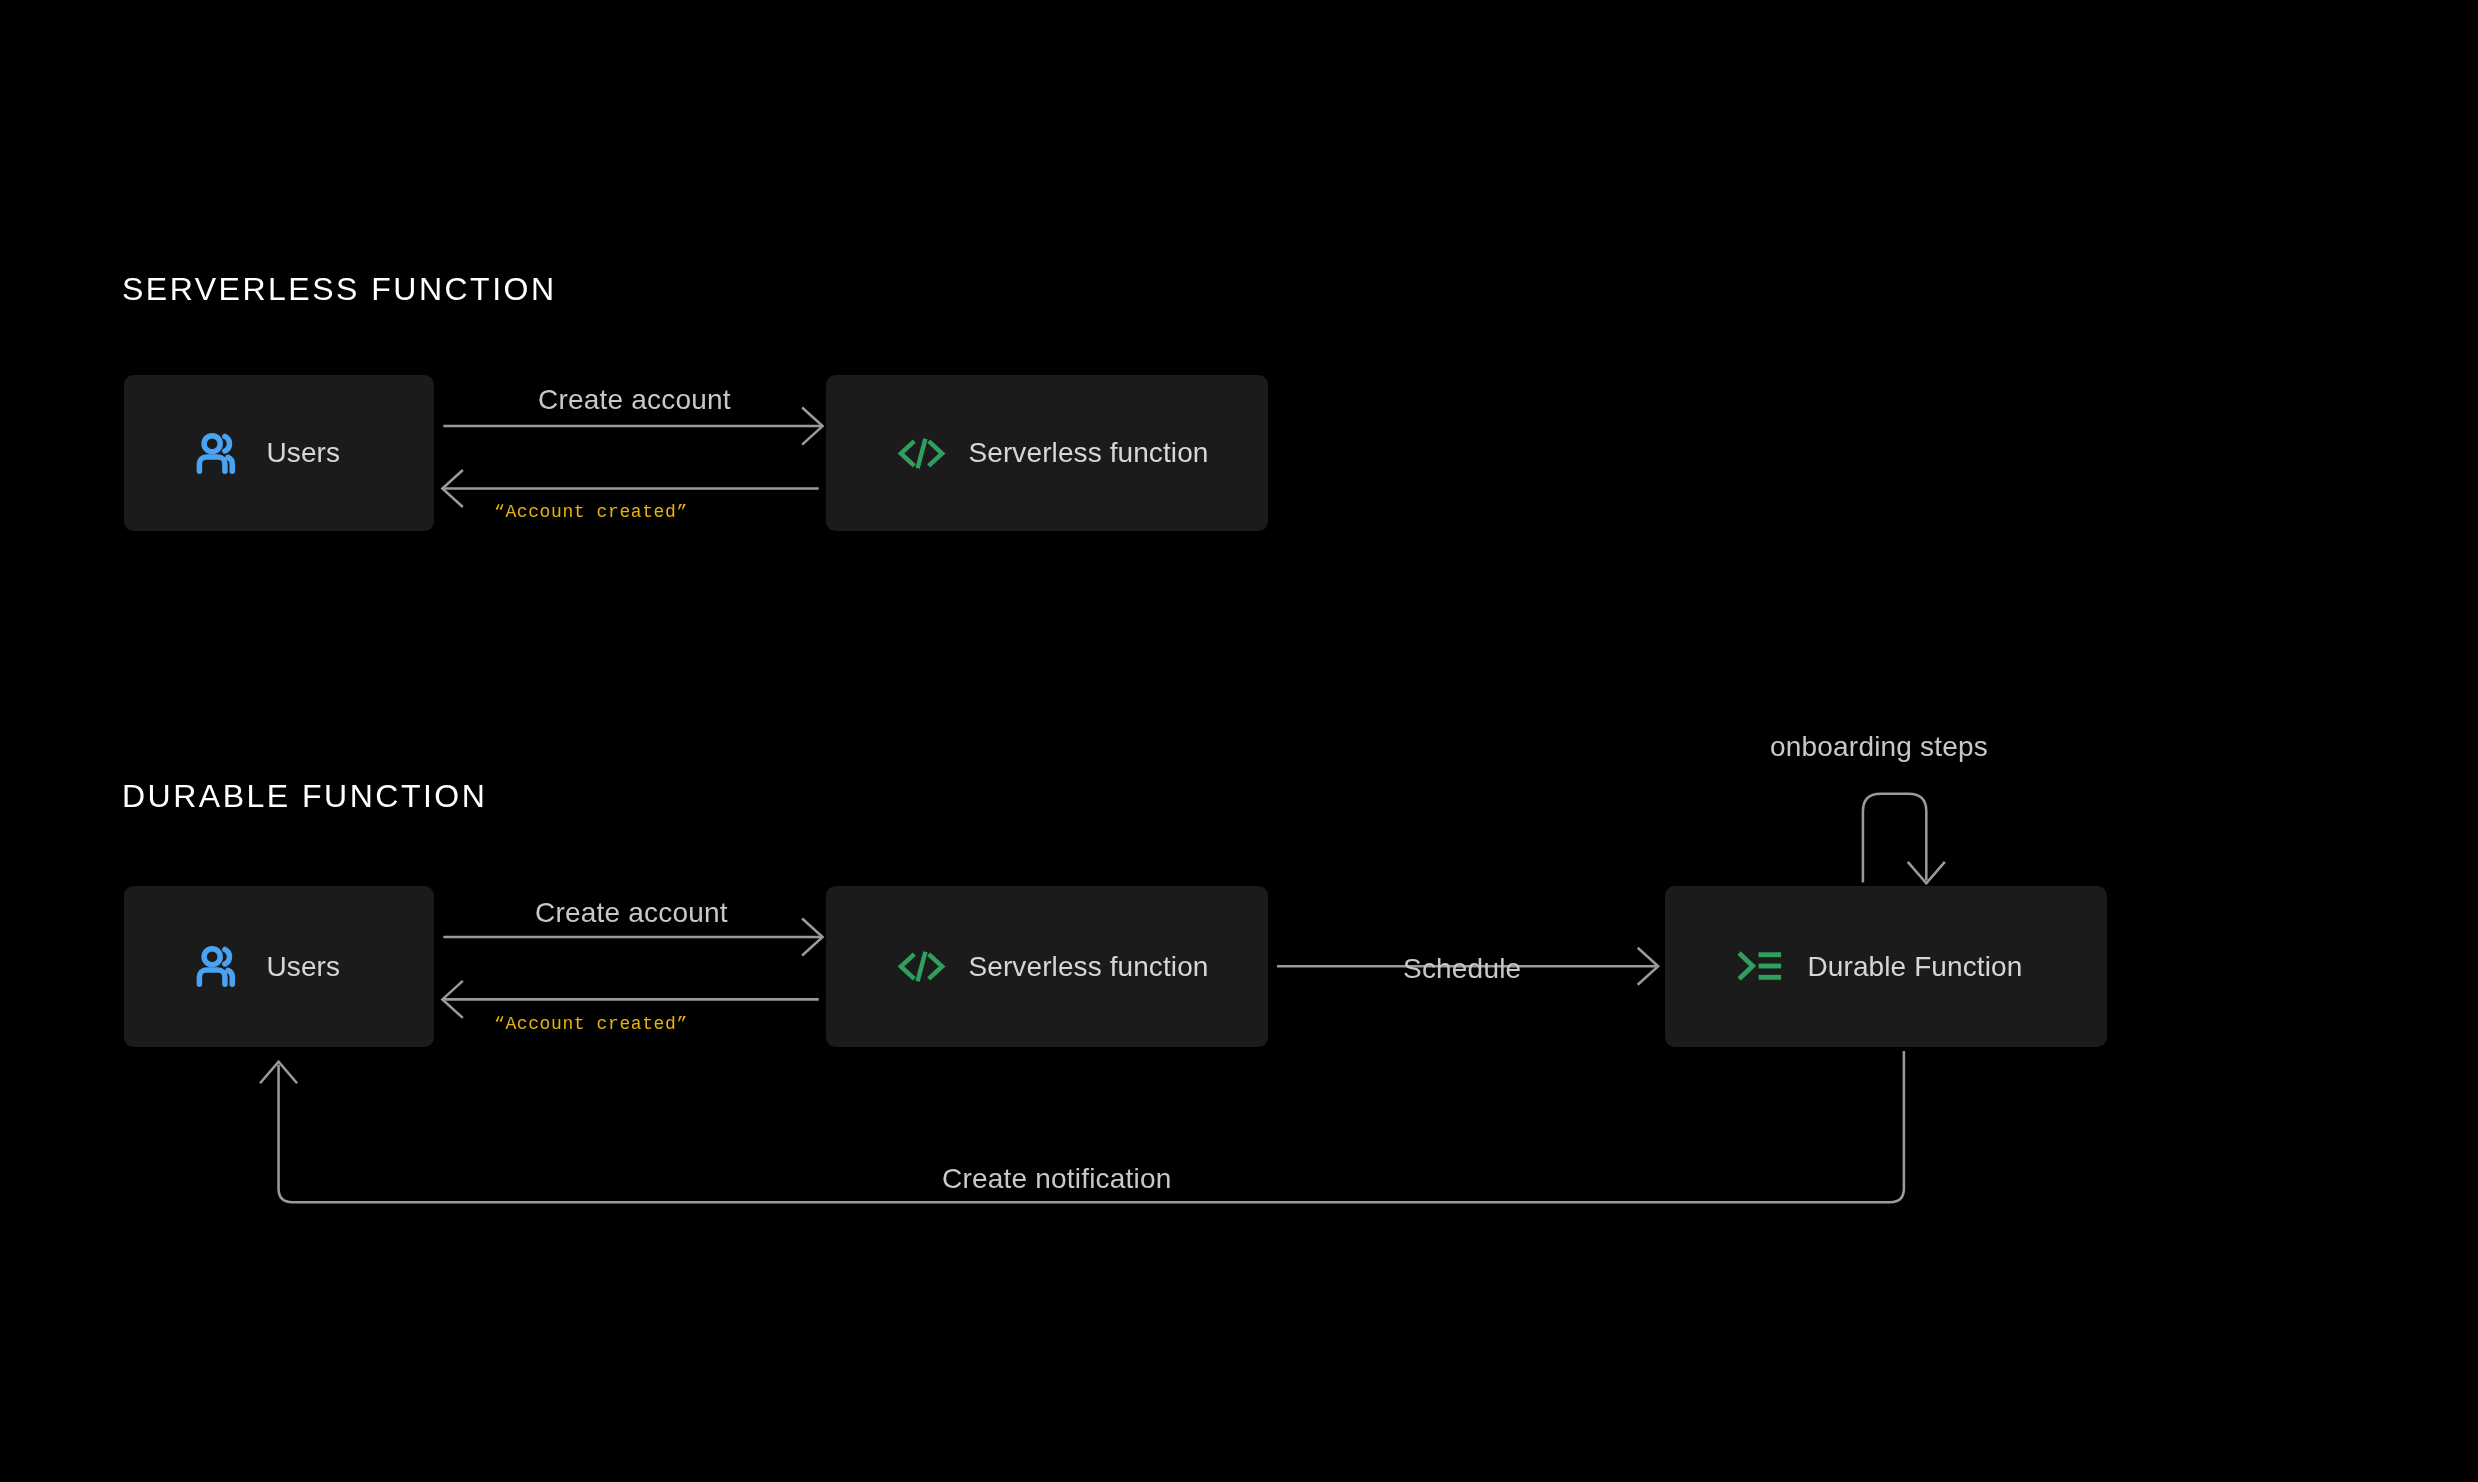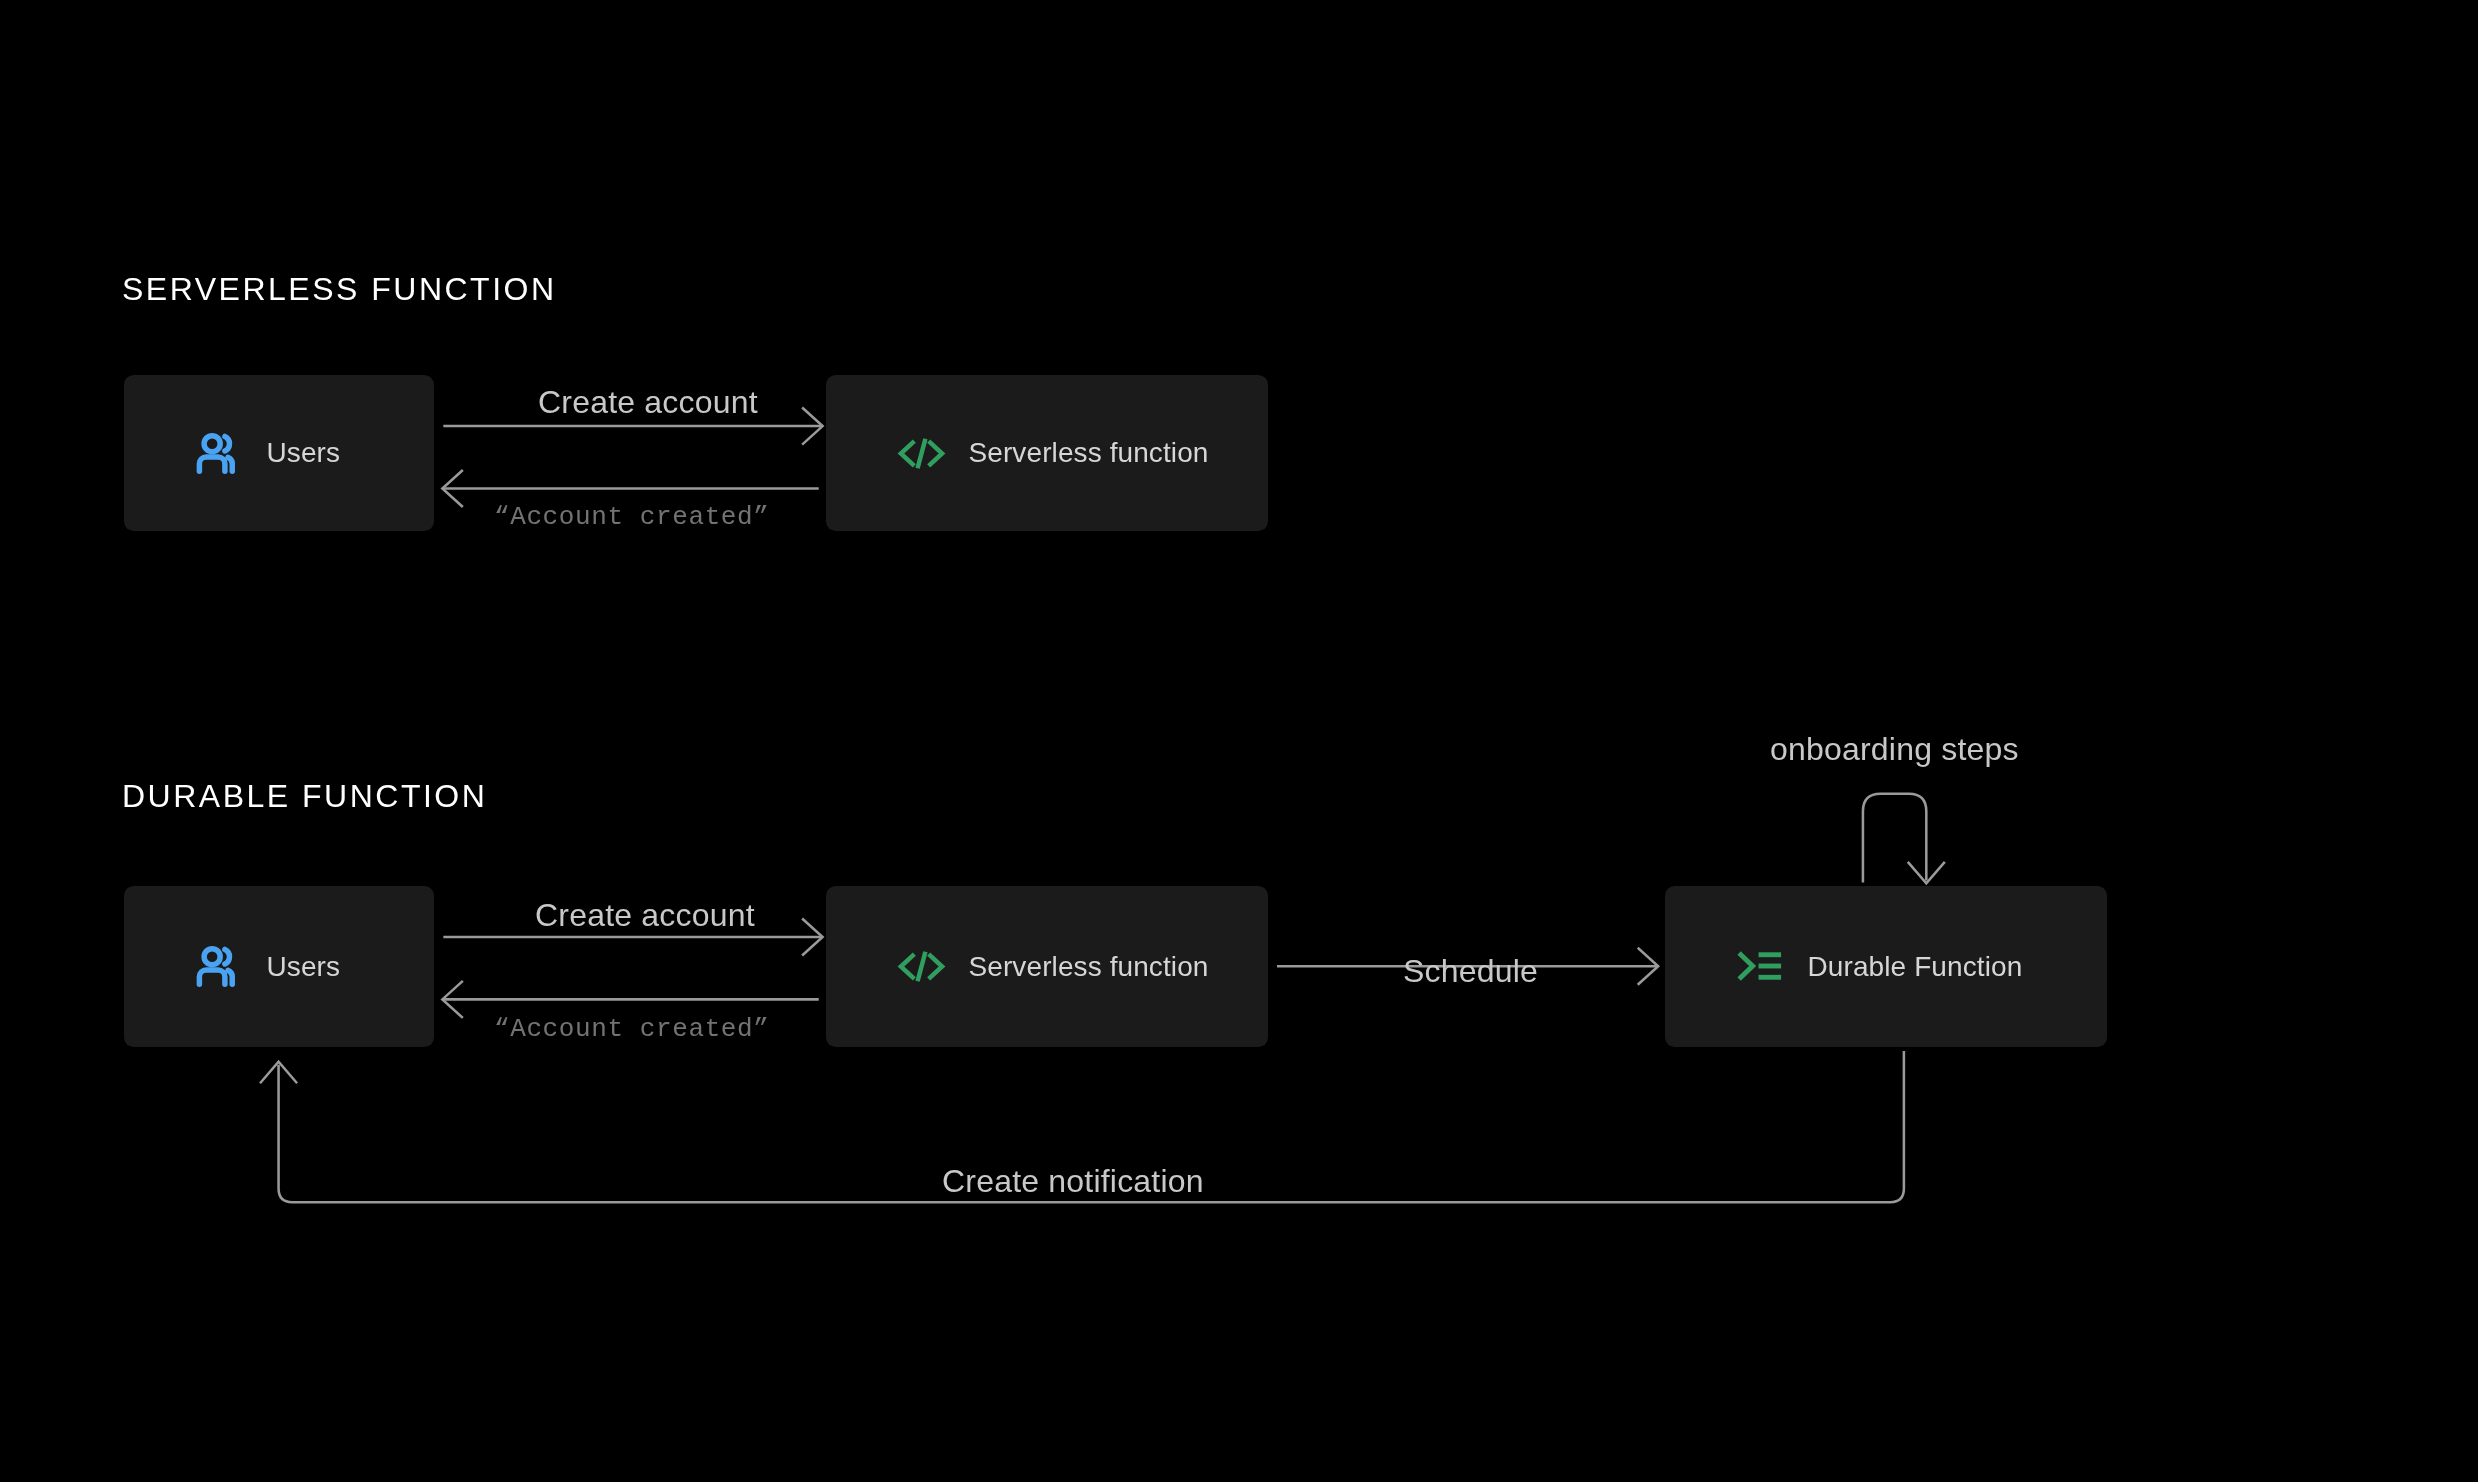--- a/index.html
+++ b/index.html
@@ -67,30 +67,30 @@
   #node-users-1     { left: 107px;  top: 375px;  width: 310px; height: 156px; }
   #node-serverless-1{ left: 809px;  top: 375px;  width: 442px; height: 156px; }
   #node-users-2     { left: 107px;  top: 886px;  width: 310px; height: 161px; }
   #node-serverless-2{ left: 809px;  top: 886px;  width: 442px; height: 161px; }
   #node-durable     { left: 1648px; top: 886px;  width: 442px; height: 161px; }
 
   
   .edge-label {
     position: absolute;
     color: #c8c8c8;
-    font-size: 32px;
+    font-size: 28px;
     font-weight: 400;
     white-space: nowrap;
     letter-spacing: 0.2px;
   }
   .edge-label.mono {
     font-family: "Liberation Mono", monospace;
-    font-size: 26px;
+    font-size: 18px;
     letter-spacing: 0.6px;
-    color: #737373;
+    color: #eab308;
   }
   #label-create-1   { left: 521px;  top: 384px; }
   #label-created-1  { left: 477px;  top: 502px; }
   #label-create-2   { left: 518px;  top: 897px; }
   #label-created-2  { left: 477px;  top: 1014px; }
   #label-schedule   { left: 1386px; top: 927px; margin-top: 26px; }
   #label-onboarding { left: 1753px; top: 731px; text-align: center; }
   #label-email      { left: 925px;  top: 1163px; }
 
   

